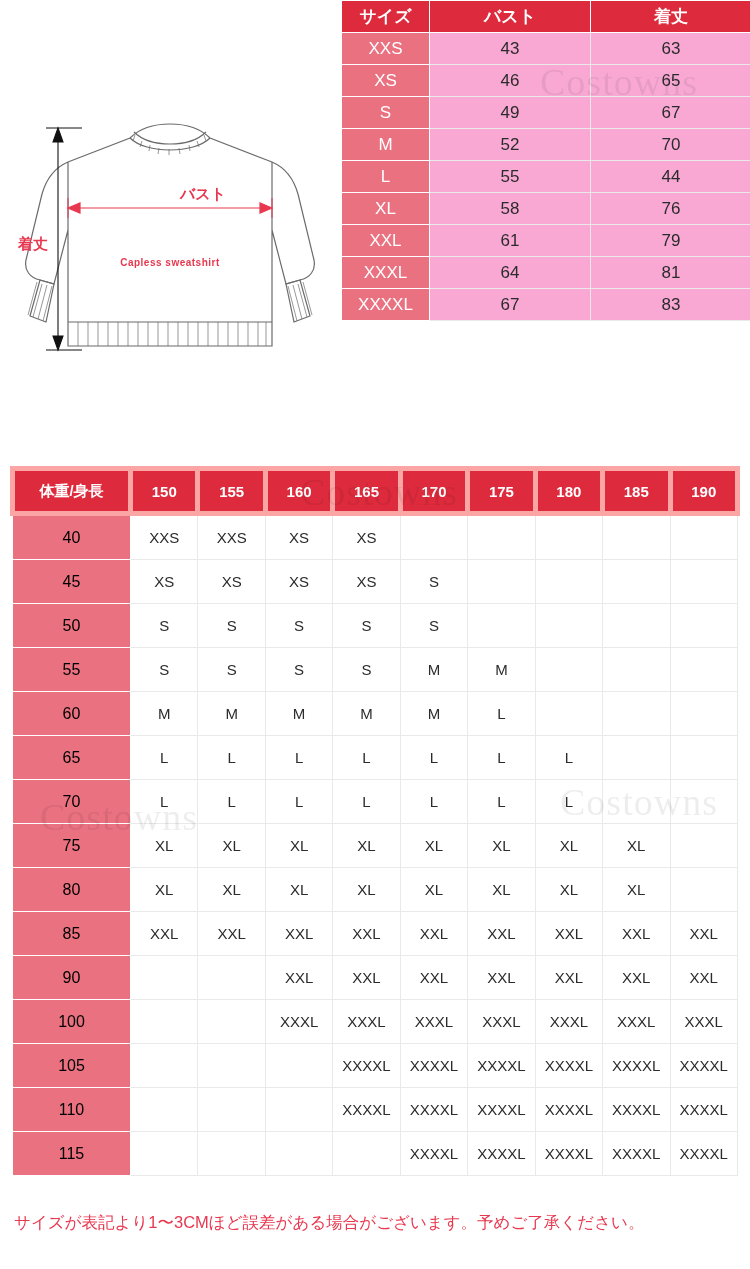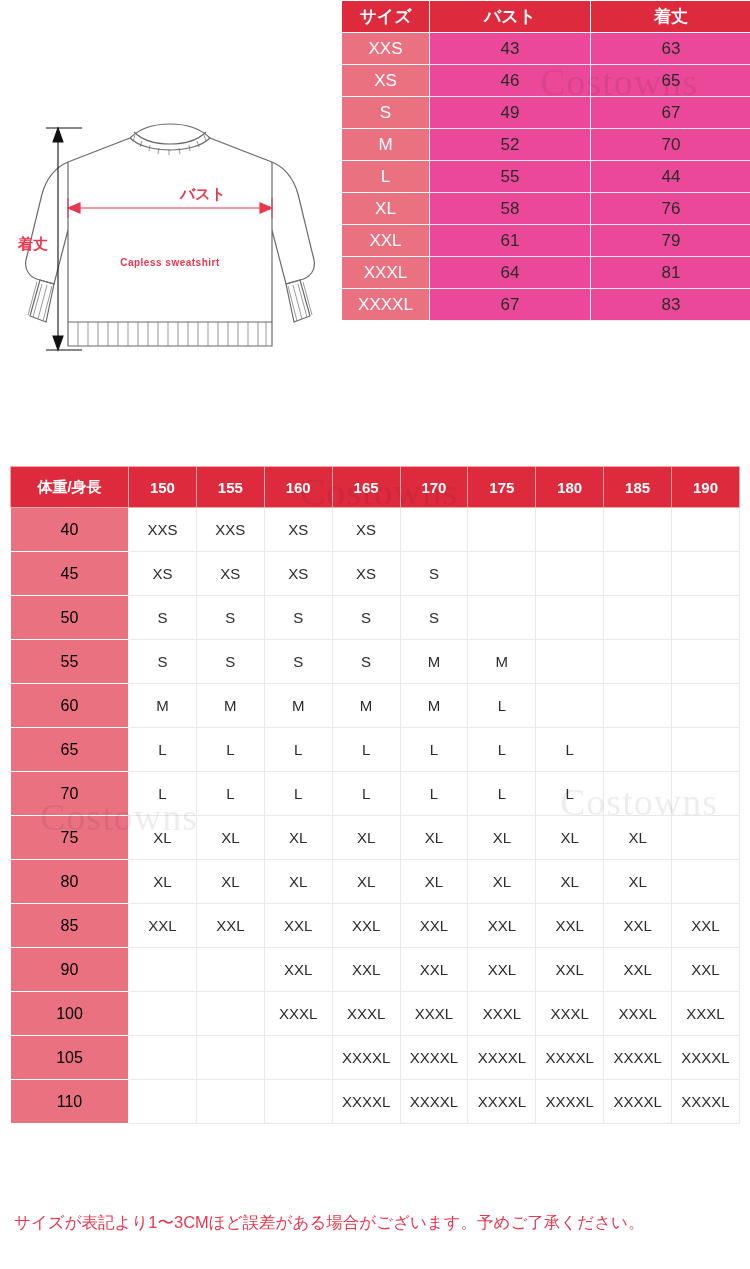--- a/index.html
+++ b/index.html
@@ -67,21 +67,21 @@
     left: 341px;
     top: 0px;
     width: 410px;
   }
   .size-table th, .size-table td {
     border: 1px solid #ffffff;
     height: 31px;
     text-align: center;
     font-size: 17px;
     color: #2b2b2b;
-    background: #ec4899;
+    background: #f9a8d4;
     padding: 0;
   }
   .size-table thead th {
     background: #dd2b3d;
     color: #ffffff;
     font-weight: bold;
     font-size: 17px;
   }
   .size-table tbody td.lbl {
     background: #ea7180;
@@ -111,21 +111,21 @@
     font-size: 15px;
     color: #2b2b2b;
     height: 43px;
     padding: 0;
     background: #ffffff;
   }
   .matrix thead th {
     background: #dd2b3d;
     color: #ffffff;
     font-weight: bold;
-    border: 1px solid #fca5a5;
+    border: 5px solid #fca5a5;
     height: 40px;
   }
   .matrix thead th.corner {
     font-size: 15px;
   }
   .matrix tbody td.rowlbl {
     background: #ea7180;
     color: #000000;
     font-weight: normal;
     font-size: 16px;
@@ -506,17 +506,29 @@
           <td></td>
           <td></td>
           <td></td>
           <td>XXXXL</td>
           <td>XXXXL</td>
           <td>XXXXL</td>
           <td>XXXXL</td>
           <td>XXXXL</td>
           <td>XXXXL</td>
         </tr>
+        <tr>
+          <td class="rowlbl">115</td>
+          <td></td>
+          <td></td>
+          <td></td>
+          <td></td>
+          <td>XXXXL</td>
+          <td>XXXXL</td>
+          <td>XXXXL</td>
+          <td>XXXXL</td>
+          <td>XXXXL</td>
+        </tr>
       </tbody>
   </table>
 </div>
 
 <div class="note">サイズが表記より1〜3CMほど誤差がある場合がございます。予めご了承ください。</div>
 
 </body></html>

